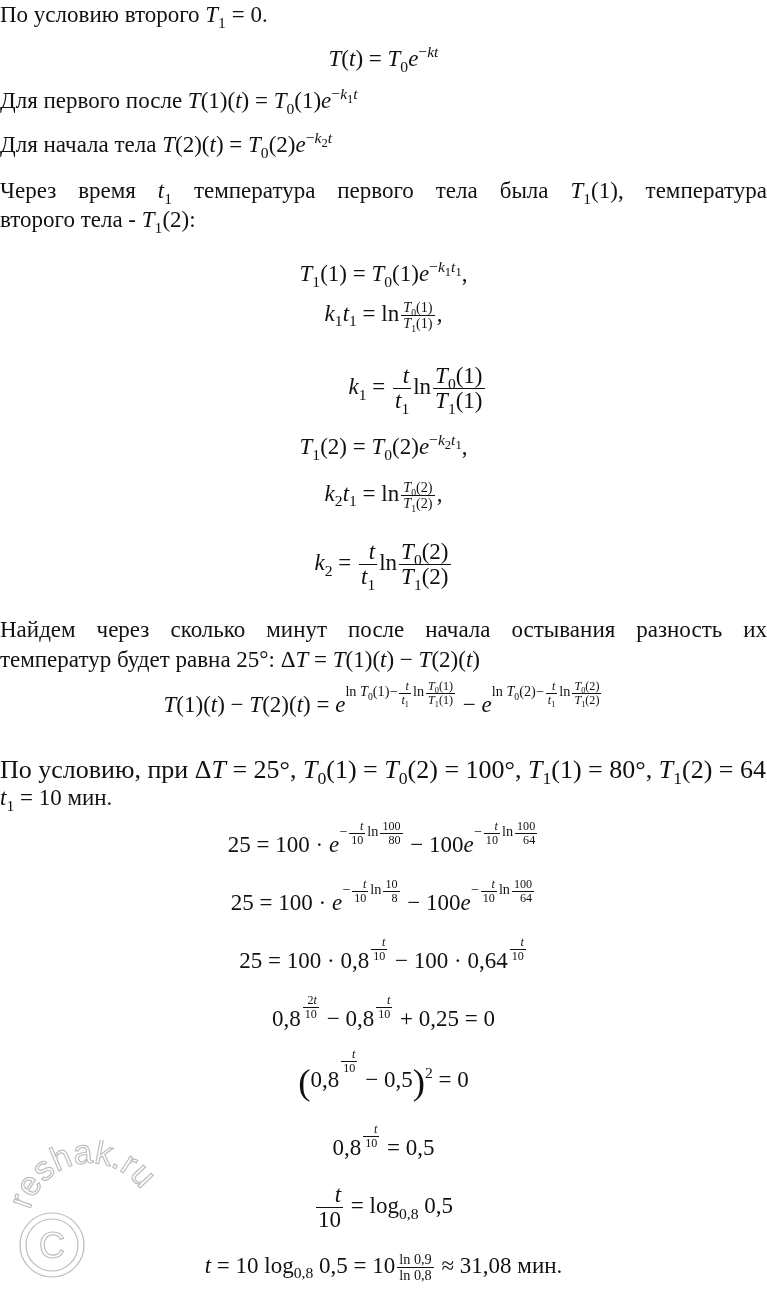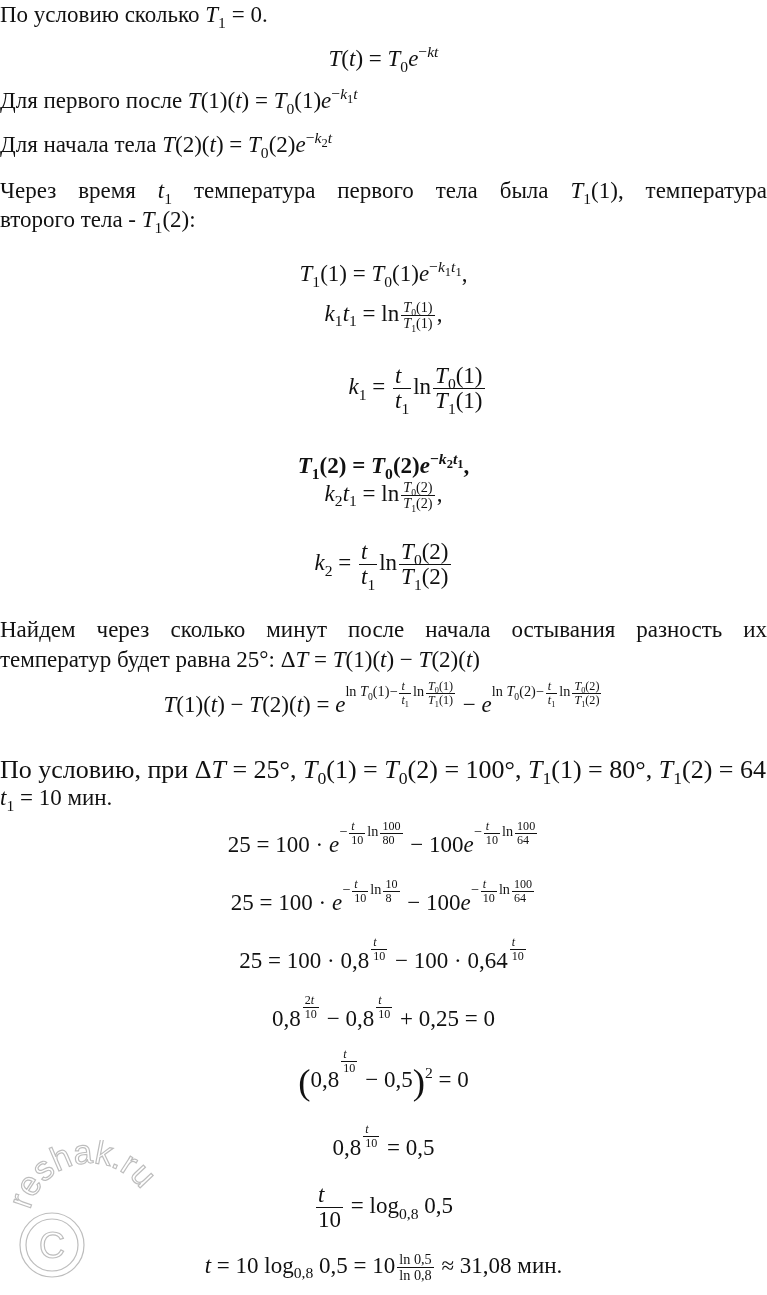--- a/index.html
+++ b/index.html
@@ -7,34 +7,34 @@
     width:767px; height:1295px; position:relative; overflow:hidden;
     font-family: "Liberation Serif", "DejaVu Serif", serif;
     color:#111; font-size:23px;
   }
   .line { position:absolute; left:0; white-space:nowrap; }
   .para { position:absolute; left:0; width:767px; text-align:justify; text-align-last:justify; white-space:nowrap;}
   .ctr { position:absolute; left:0; width:767px; text-align:center; white-space:nowrap; }
   .m { font-style:italic; }
   .r { font-style:normal; }
   sub, sup { font-size:0.68em; line-height:0; }
-  .frac { display:inline-block; vertical-align:middle; text-align:left; margin:0 2px; }
+  .frac { display:inline-block; vertical-align:middle; text-align:right; margin:0 2px; }
   .frac > span { display:block; line-height:1.05; padding:0 2px; }
   .frac > span.num { border-bottom:1.3px solid #111; }
   .frac.sm { font-size:0.62em; }
   .exp { display:inline-block; vertical-align:top; position:relative; top:-12px; font-size:0.62em; }
   .exp .frac { font-size:0.85em; }
   .big { font-size:1.6em; vertical-align:middle; font-weight:200; }
   .wm { position:absolute; left:10px; top:1140px; width:170px; height:150px; opacity:0.35; }
 </style>
 </head>
 <body>
 
 <div class="line" style="top:2px;">
-  <span>По условию сколько</span>
+  <span>По условию второго</span>
   <span class="m">T<sub class="r">1</sub><span class="r"> = 0.</span></span>
 </div>
 
 <div class="ctr" style="top:46px;">
   <span class="m">T</span>(<span class="m">t</span>) = <span class="m">T</span><sub>0</sub><span class="m">e</span><sup><span>−</span><span class="m">kt</span></sup>
 </div>
 
 <div class="line" style="top:88px;">
   <span>Для первого после</span>
   <span><span class="m">T</span>(1)(<span class="m">t</span>) = <span class="m">T</span><sub>0</sub>(1)<span class="m">e</span><sup>−<span class="m">k</span><sub style="font-size:0.8em">1</sub><span class="m">t</span></sup></span>
@@ -53,21 +53,21 @@
 </div>
 
 <div class="ctr" style="top:300px;">
   <span class="m">k</span><sub>1</sub><span class="m">t</span><sub>1</sub> = ln<span class="frac sm"><span class="num"><span class="m">T</span><sub>0</sub>(1)</span><span class="den"><span class="m">T</span><sub>1</sub>(1)</span></span>,
 </div>
 
 <div class="ctr" style="top:364px;padding-left:34px;">
   <span class="m">k</span><sub>1</sub> = <span class="frac"><span class="num m">t</span><span class="den"><span class="m">t</span><sub>1</sub></span></span>ln<span class="frac"><span class="num"><span class="m">T</span><sub>0</sub>(1)</span><span class="den"><span class="m">T</span><sub>1</sub>(1)</span></span>
 </div>
 
-<div class="ctr" style="top:453px;font-weight:bold;">
+<div class="ctr" style="top:434px;">
   <span class="m">T</span><sub>1</sub>(2) = <span class="m">T</span><sub>0</sub>(2)<span class="m">e</span><sup>−<span class="m">k</span><sub style="font-size:0.8em">2</sub><span class="m">t</span><sub style="font-size:0.8em">1</sub></sup>,
 </div>
 
 <div class="ctr" style="top:480px;">
   <span class="m">k</span><sub>2</sub><span class="m">t</span><sub>1</sub> = ln<span class="frac sm"><span class="num"><span class="m">T</span><sub>0</sub>(2)</span><span class="den"><span class="m">T</span><sub>1</sub>(2)</span></span>,
 </div>
 
 <div class="ctr" style="top:540px;">
   <span class="m">k</span><sub>2</sub> = <span class="frac"><span class="num m">t</span><span class="den"><span class="m">t</span><sub>1</sub></span></span>ln<span class="frac"><span class="num"><span class="m">T</span><sub>0</sub>(2)</span><span class="den"><span class="m">T</span><sub>1</sub>(2)</span></span>
 </div>
@@ -104,21 +104,21 @@
 
 <div class="ctr" style="top:1135px;">
   0,8<span class="exp"><span class="frac"><span class="num m">t</span><span class="den">10</span></span></span> = 0,5
 </div>
 
 <div class="ctr" style="top:1183px;">
   <span class="frac"><span class="num m">t</span><span class="den">10</span></span> = log<sub>0,8</sub> 0,5
 </div>
 
 <div class="ctr" style="top:1252px;">
-  <span class="m">t</span> = 10 log<sub>0,8</sub> 0,5 = 10<span class="frac sm"><span class="num">ln 0,5</span><span class="den">ln 0,8</span></span> ≈ <span>31,08 мин.</span>
+  <span class="m">t</span> = 10 log<sub>0,8</sub> 0,5 = 10<span class="frac sm"><span class="num">ln 0,9</span><span class="den">ln 0,8</span></span> ≈ <span>31,08 мин.</span>
 </div>
 
 <svg class="wm" viewBox="0 0 170 150">
   <defs>
     <path id="arc" d="M 20 70 A 60 60 0 0 1 140 100" fill="none"></path>
   </defs>
   <text font-family="Liberation Sans, sans-serif" font-size="34" fill="none" stroke="#444" stroke-width="1.2">
     <textPath href="#arc">reshak.ru</textPath>
   </text>
   <circle cx="42" cy="105" r="32" fill="none" stroke="#444" stroke-width="1.2"></circle>

